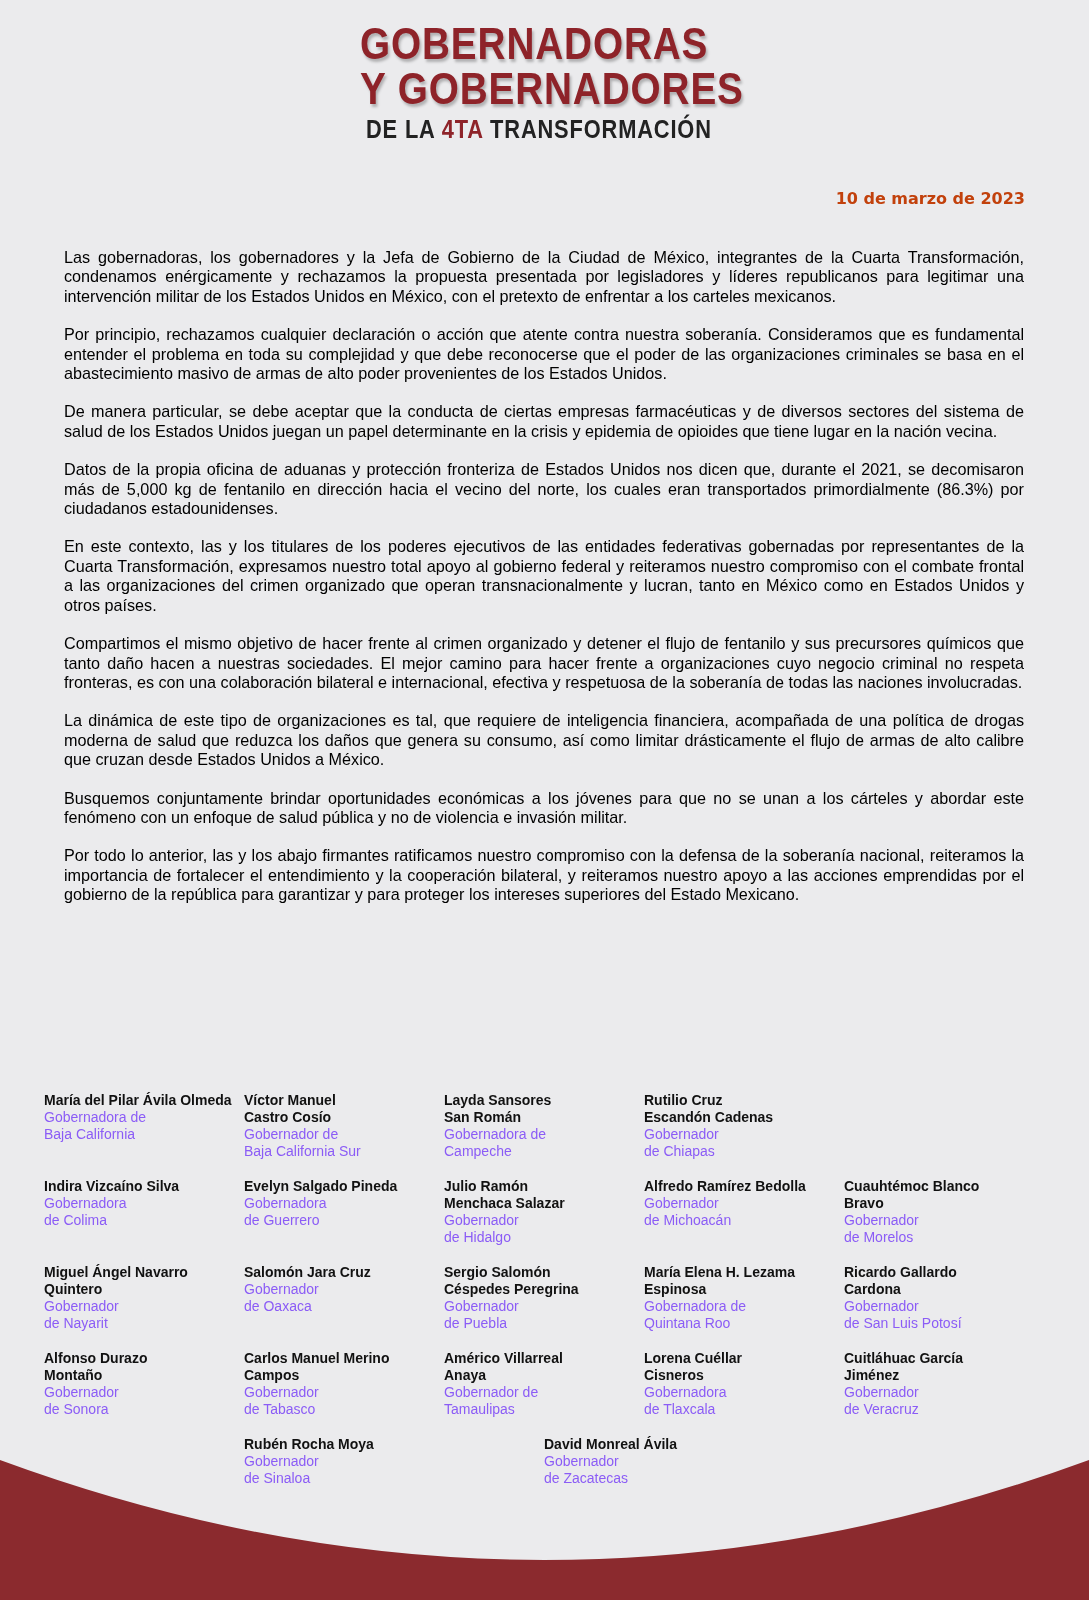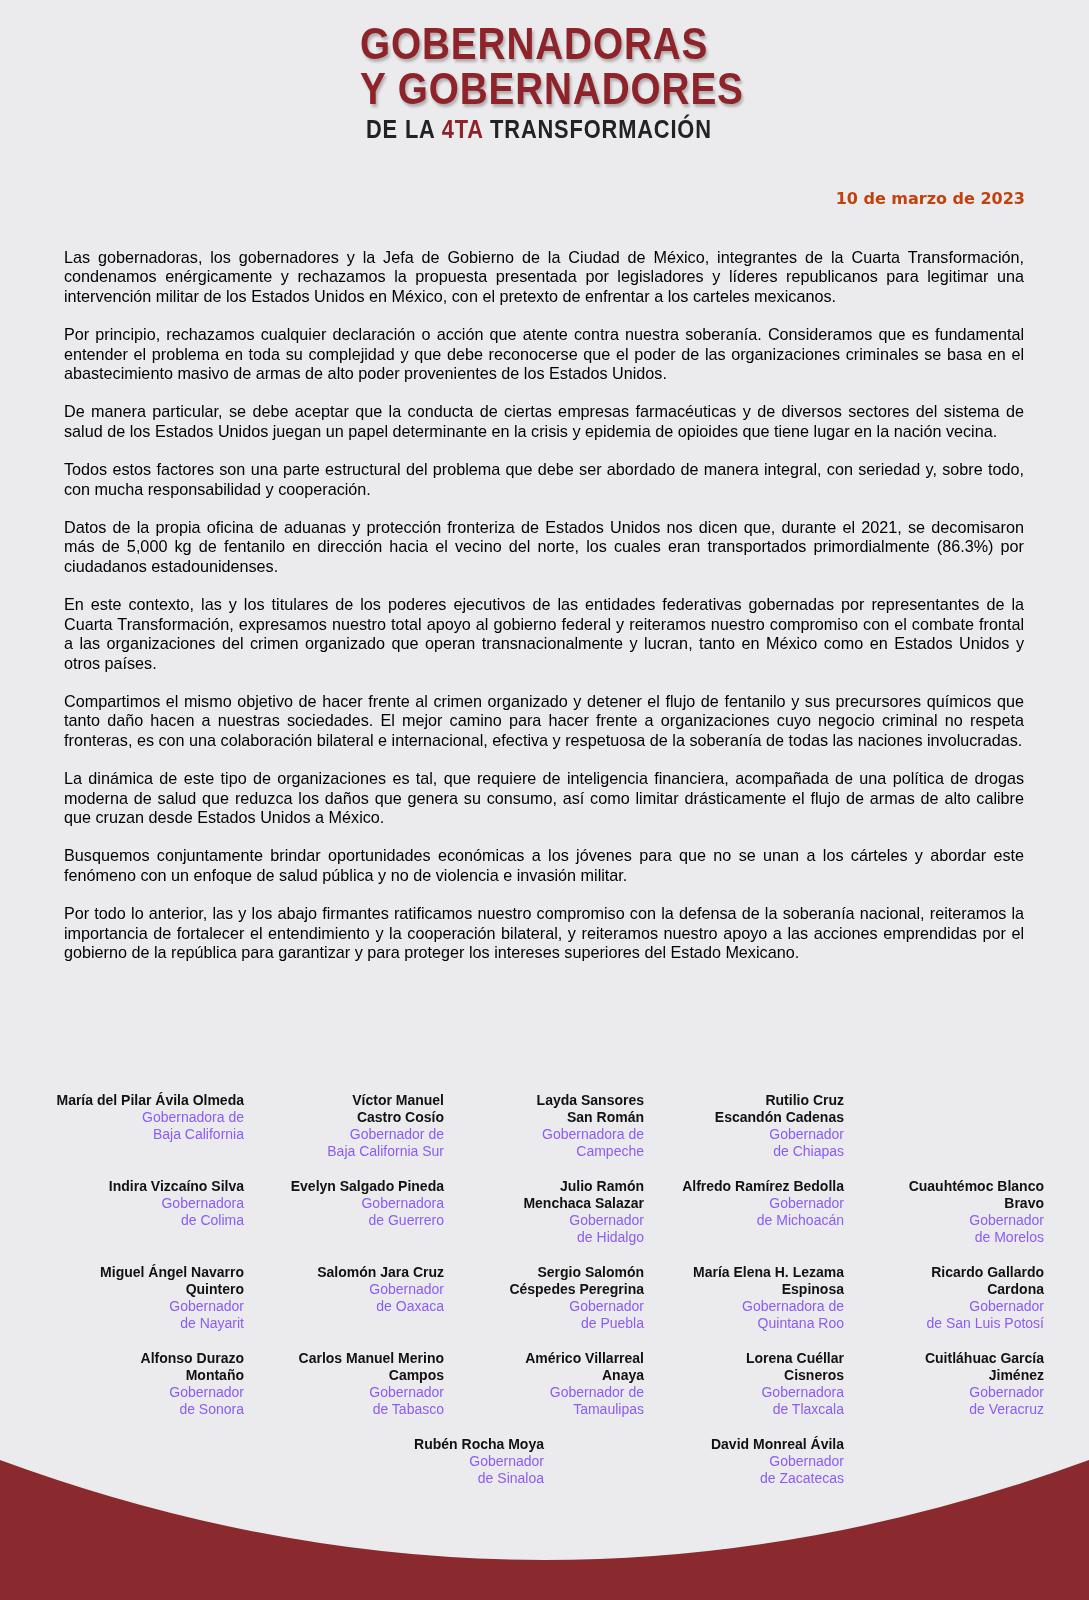--- a/index.html
+++ b/index.html
@@ -52,21 +52,21 @@
   }
   .sig-row {
     display: grid; grid-template-columns: repeat(5, 200px);
     margin-bottom: 18px;
   }
   .sig-row.last {
     grid-template-columns: 300px 300px;
     justify-content: center;
   }
   .sig {
-    text-align: right; font-family: "Liberation Sans", sans-serif;
+    text-align: left; font-family: "Liberation Sans", sans-serif;
     font-size: 14px; line-height: 17px;
   }
   .sig-name { font-weight: bold; color: #111; display: block; }
   .sig-title { color: #8b5cf6; display: block; }
 </style>
 </head>
 <body>
 
 <svg class="bottom-wave" viewBox="0 0 1089 140" preserveAspectRatio="none">
   <path d="M0,0 Q544,200 1089,0 L1089,140 L0,140 Z" fill="#8b2a2e"></path>
@@ -77,21 +77,20 @@
   <span class="logo-line logo-l2">Y GOBERNADORES</span>
   <span class="logo-line logo-l3"><span>DE LA </span><span class="accent">4TA</span><span> TRANSFORMACIÓN</span></span>
 </div>
 
 <div class="date">10 de marzo de 2023</div>
 
 <div class="body-text">
   <p>Las gobernadoras, los gobernadores y la Jefa de Gobierno de la Ciudad de México, integrantes de la Cuarta Transformación, condenamos enérgicamente y rechazamos la propuesta presentada por legisladores y líderes republicanos para legitimar una intervención militar de los Estados Unidos en México, con el pretexto de enfrentar a los carteles mexicanos.</p>
   <p>Por principio, rechazamos cualquier declaración o acción que atente contra nuestra soberanía. Consideramos que es fundamental entender el problema en toda su complejidad y que debe reconocerse que el poder de las organizaciones criminales se basa en el abastecimiento masivo de armas de alto poder provenientes de los Estados Unidos.</p>
   <p>De manera particular, se debe aceptar que la conducta de ciertas empresas farmacéuticas y de diversos sectores del sistema de salud de los Estados Unidos juegan un papel determinante en la crisis y epidemia de opioides que tiene lugar en la nación vecina.</p>
-  <p>Todos estos factores son una parte estructural del problema que debe ser abordado de manera integral, con seriedad y, sobre todo, con mucha responsabilidad y cooperación.</p>
   <p>Datos de la propia oficina de aduanas y protección fronteriza de Estados Unidos nos dicen que, durante el 2021, se decomisaron más de 5,000 kg de fentanilo en dirección hacia el vecino del norte, los cuales eran transportados primordialmente (86.3%) por ciudadanos estadounidenses.</p>
   <p>En este contexto, las y los titulares de los poderes ejecutivos de las entidades federativas gobernadas por representantes de la Cuarta Transformación, expresamos nuestro total apoyo al gobierno federal y reiteramos nuestro compromiso con el combate frontal a las organizaciones del crimen organizado que operan transnacionalmente y lucran, tanto en México como en Estados Unidos y otros países.</p>
   <p>Compartimos el mismo objetivo de hacer frente al crimen organizado y detener el flujo de fentanilo y sus precursores químicos que tanto daño hacen a nuestras sociedades. El mejor camino para hacer frente a organizaciones cuyo negocio criminal no respeta fronteras, es con una colaboración bilateral e internacional, efectiva y respetuosa de la soberanía de todas las naciones involucradas.</p>
   <p>La dinámica de este tipo de organizaciones es tal, que requiere de inteligencia financiera, acompañada de una política de drogas moderna de salud que reduzca los daños que genera su consumo, así como limitar drásticamente el flujo de armas de alto calibre que cruzan desde Estados Unidos a México.</p>
   <p>Busquemos conjuntamente brindar oportunidades económicas a los jóvenes para que no se unan a los cárteles y abordar este fenómeno con un enfoque de salud pública y no de violencia e invasión militar.</p>
   <p>Por todo lo anterior, las y los abajo firmantes ratificamos nuestro compromiso con la defensa de la soberanía nacional, reiteramos la importancia de fortalecer el entendimiento y la cooperación bilateral, y reiteramos nuestro apoyo a las acciones emprendidas por el gobierno de la república para garantizar y para proteger los intereses superiores del Estado Mexicano.</p>
 </div>
 
 <div class="signatures" id="sigs">
     <div class="sig-row">

